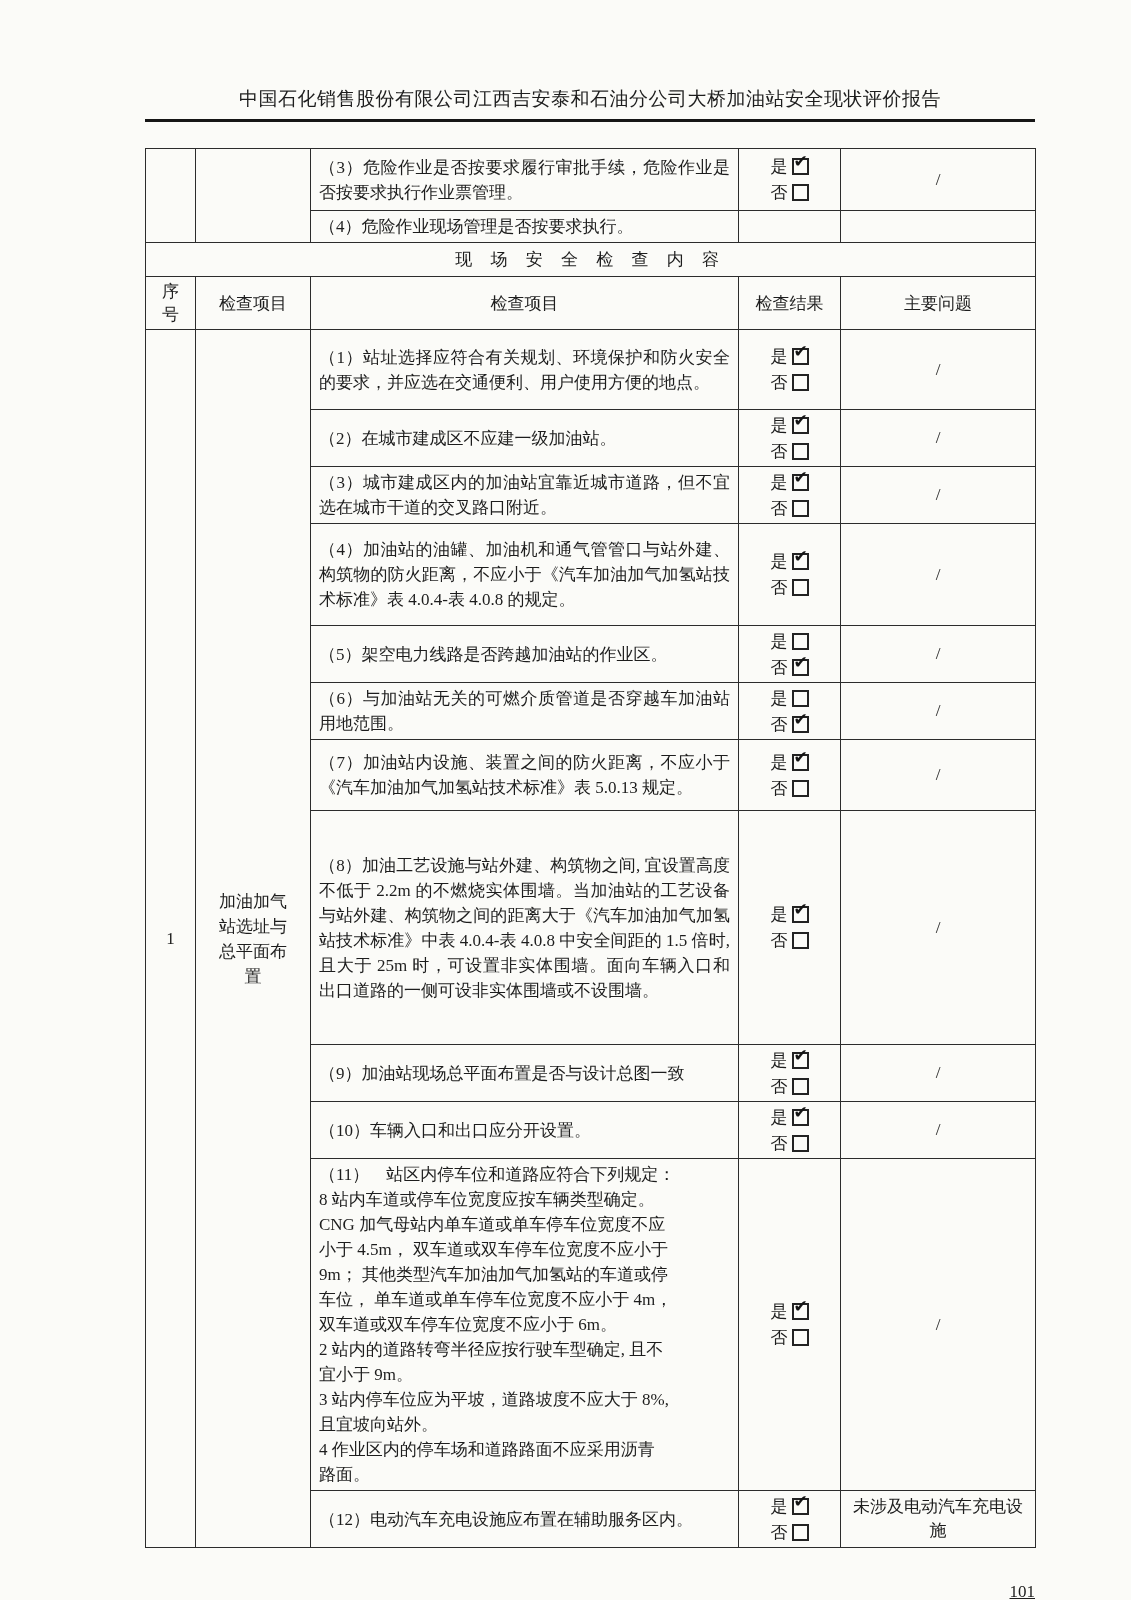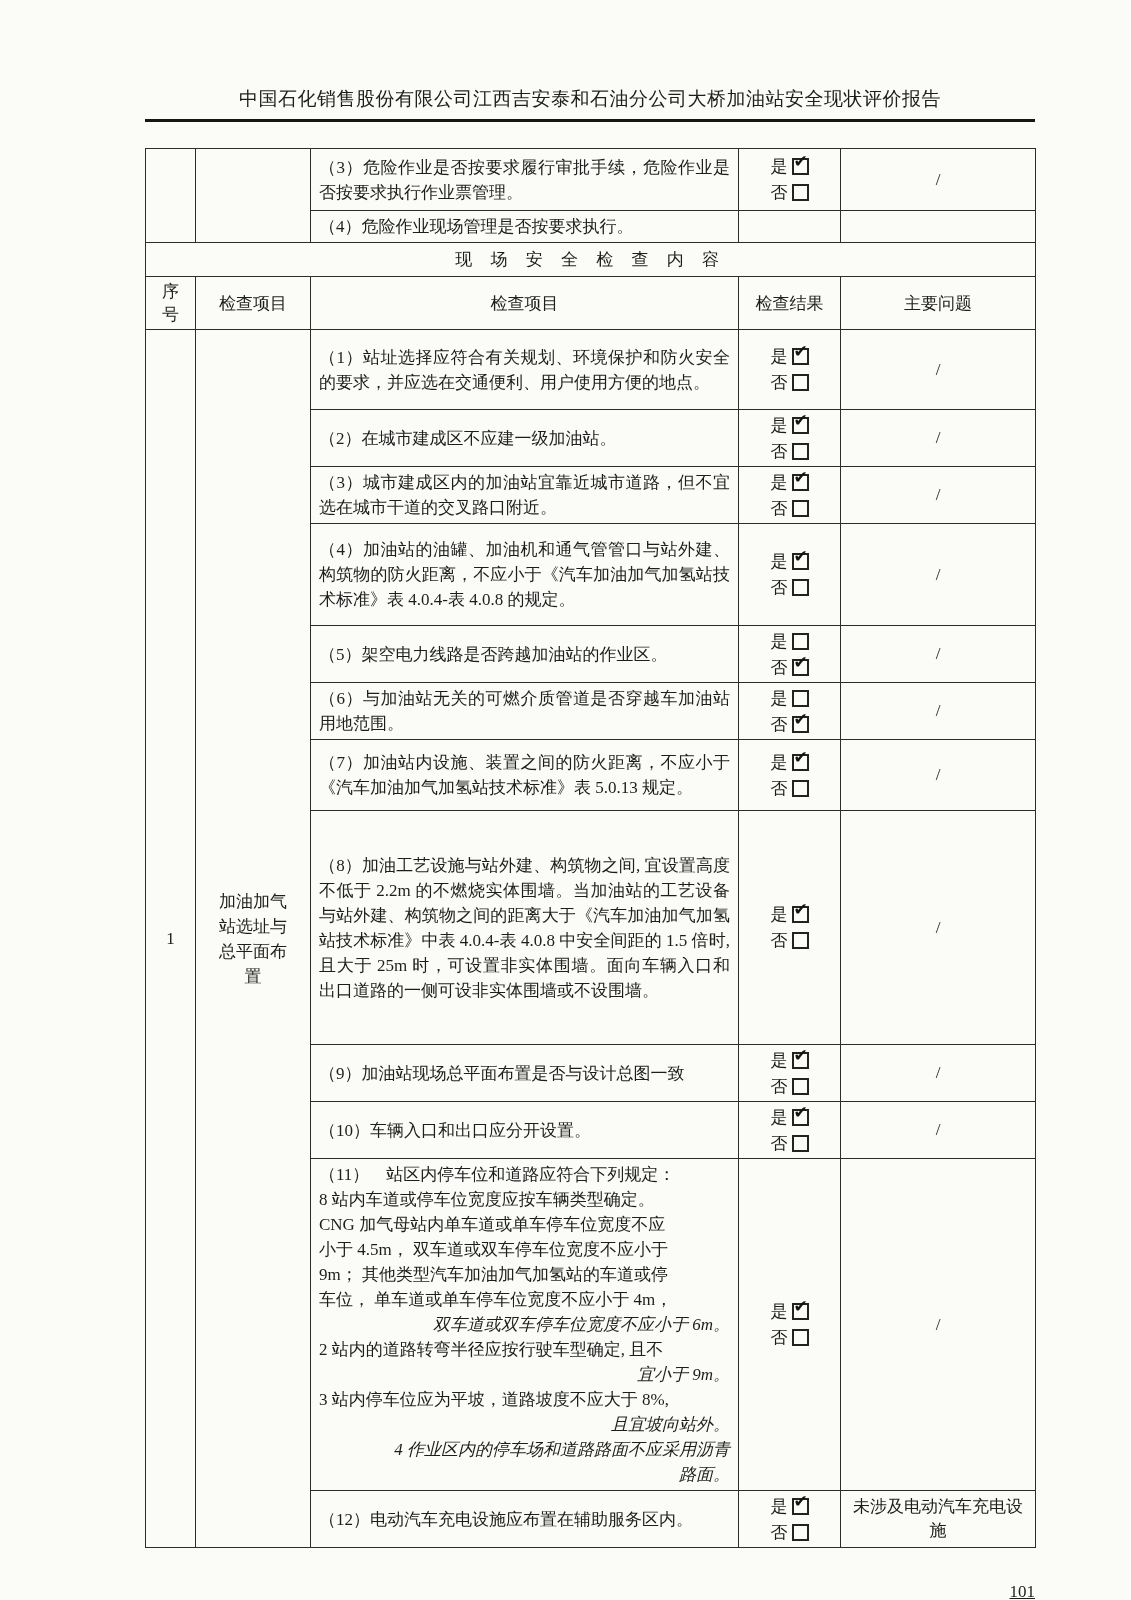--- a/index.html
+++ b/index.html
@@ -63,21 +63,21 @@
     letter-spacing:7px;
     padding:5px 0;
     margin-top:32px;
   }
   th.hdr{
     text-align:center;
     white-space:pre-line;
     line-height:23px;
   }
   .line{line-height:25px;white-space:nowrap;}
-  .line.center{text-align:right;font-style:italic;}
+  .line.center{text-align:left;}
   .ckline{
     display:flex;align-items:center;justify-content:center;
     height:26px;
   }
   .cb{
     display:inline-block;
     width:13px;height:13px;
     border:2px solid #222;
     margin-left:4px;
     position:relative;

